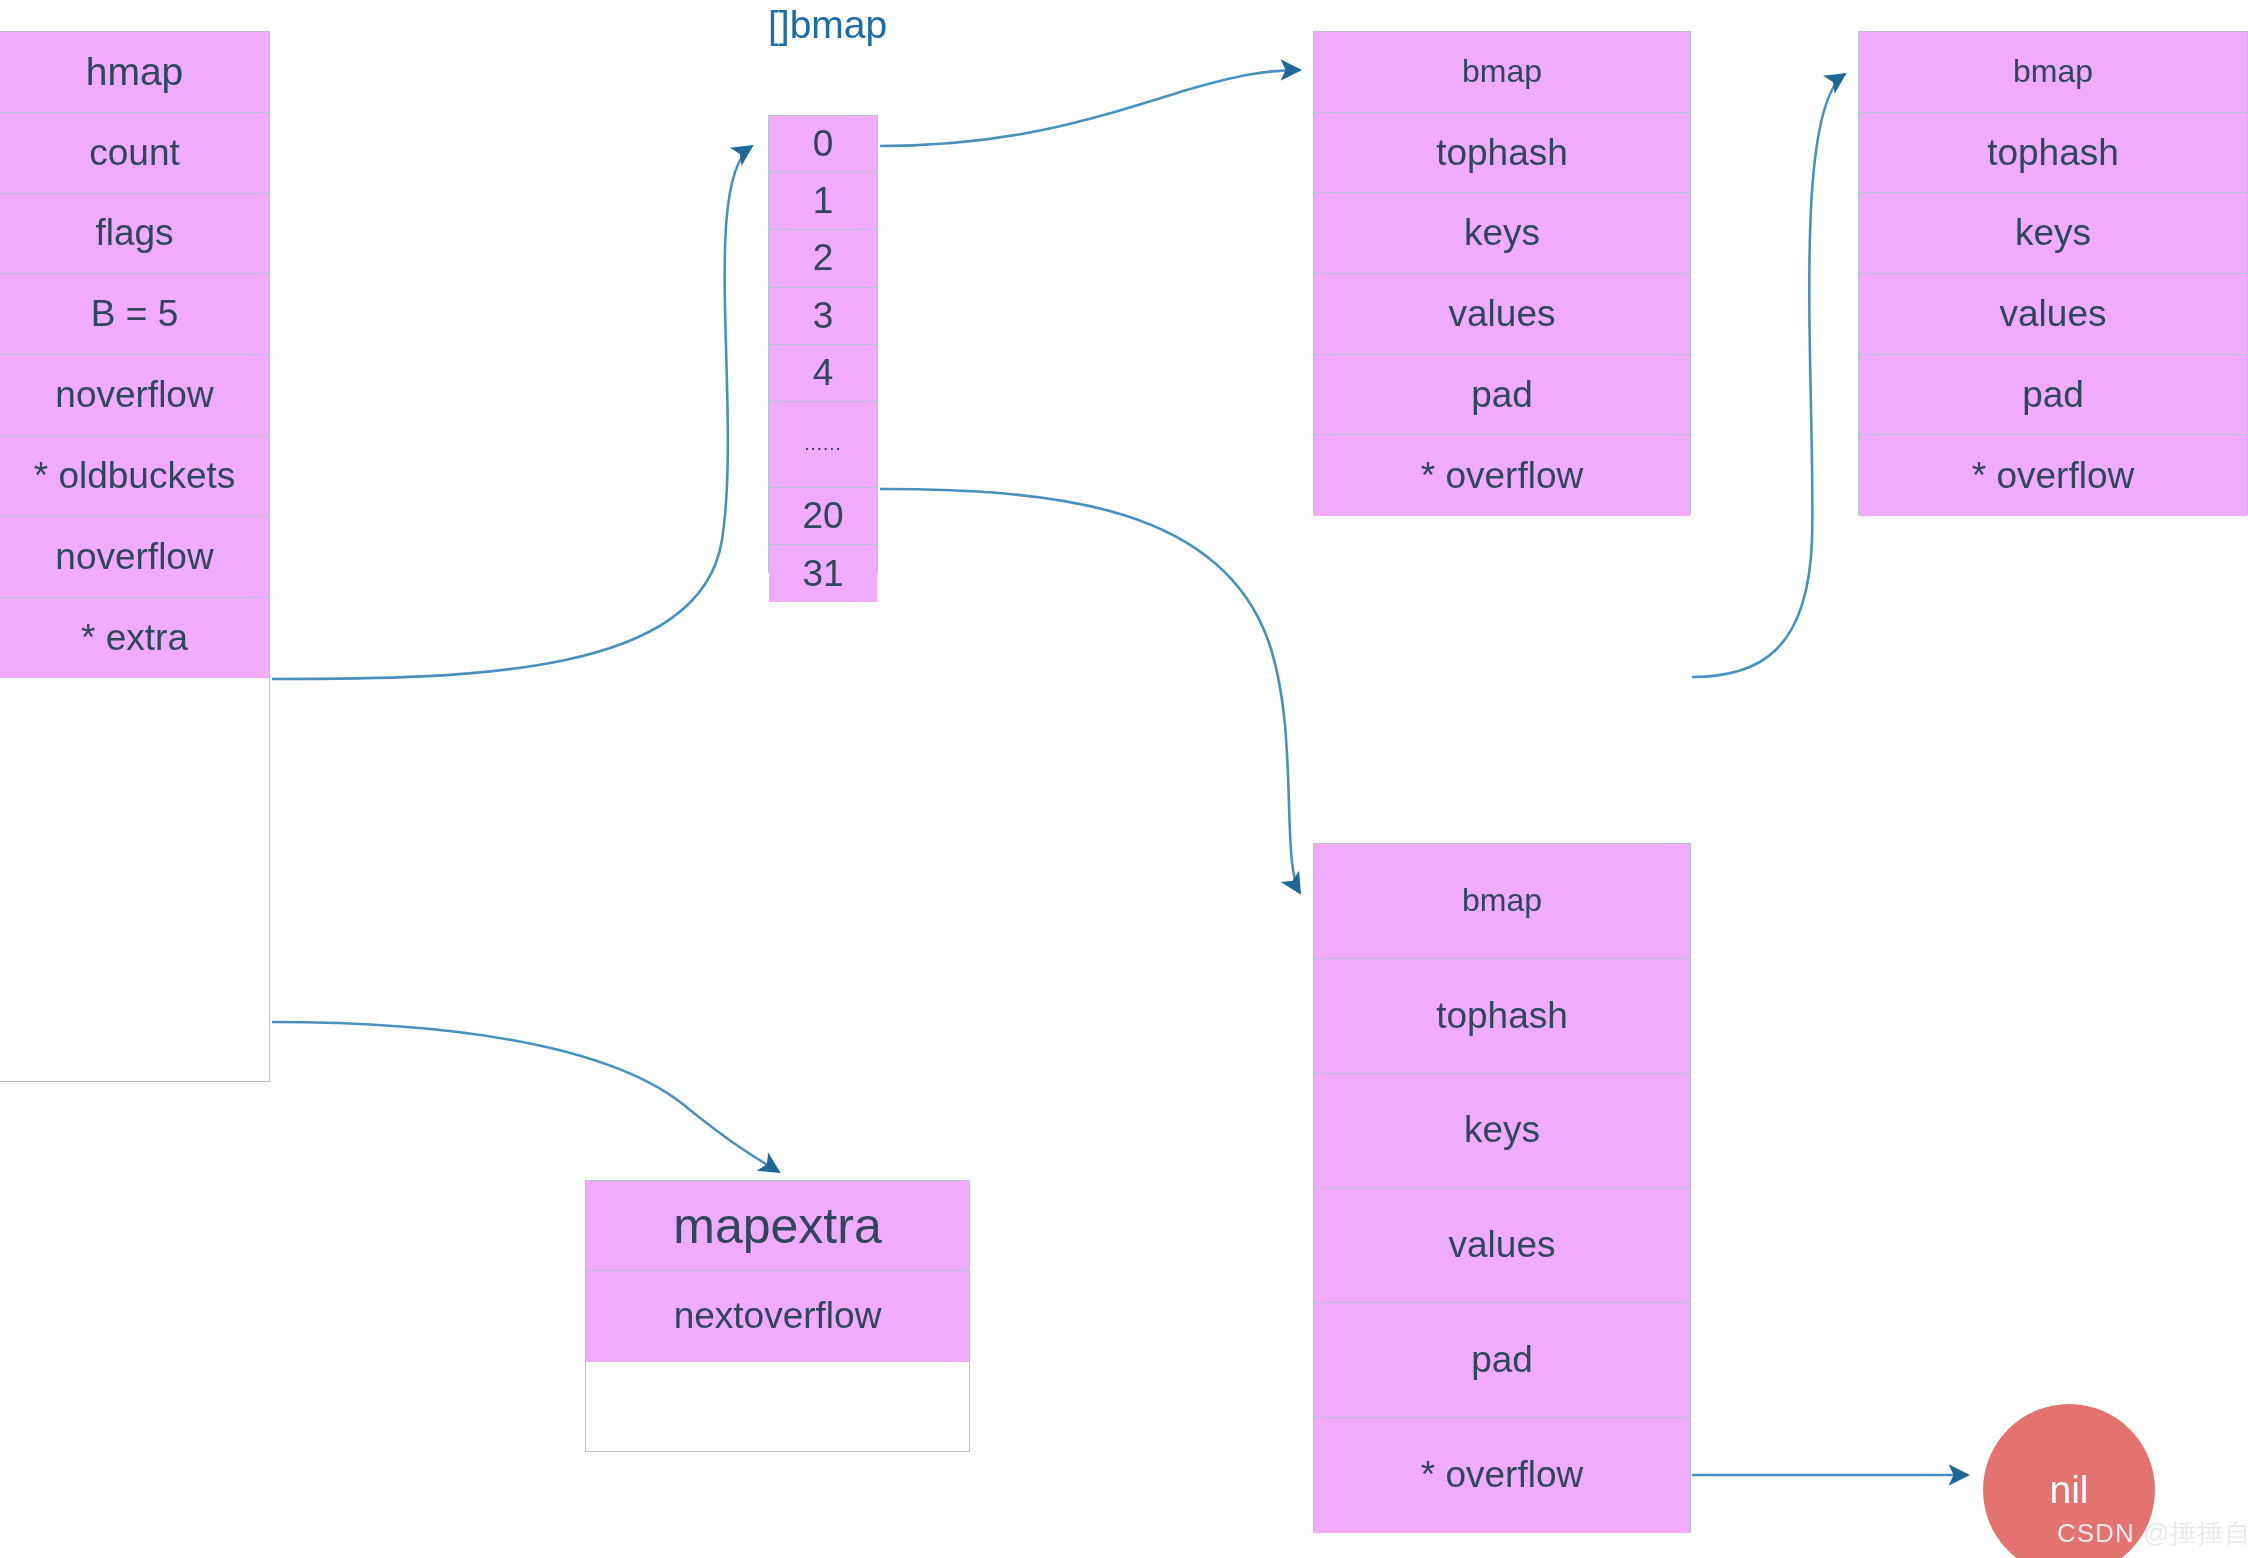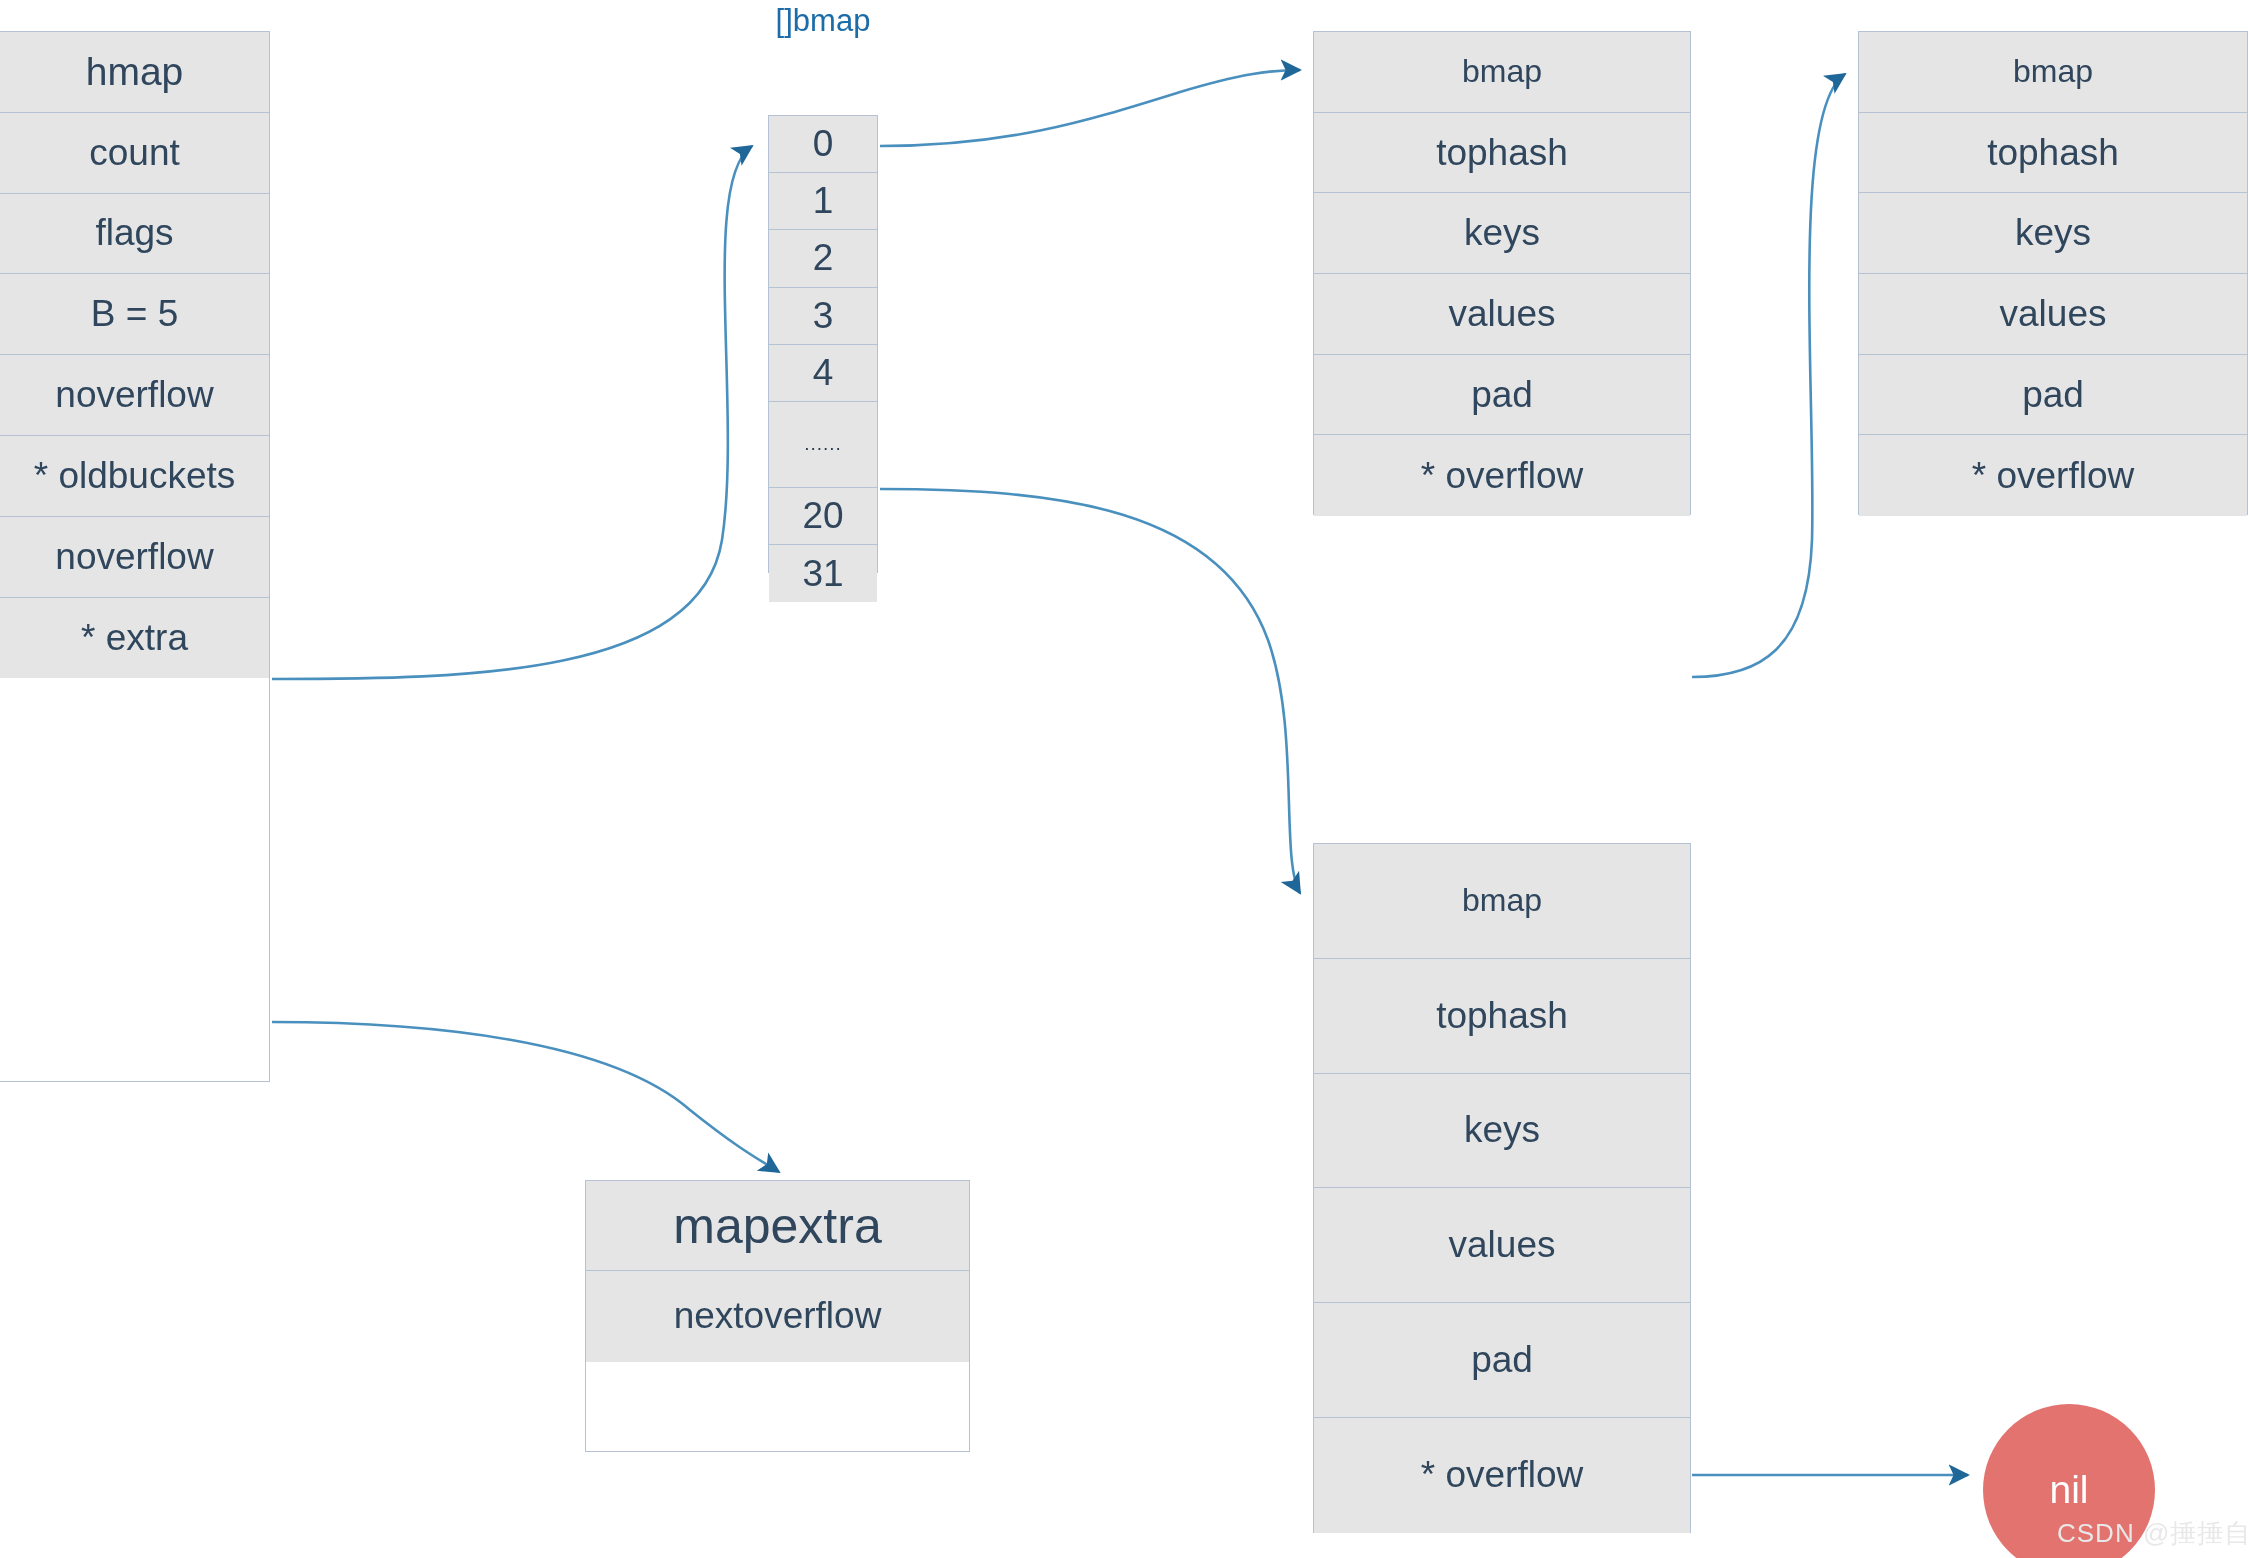--- a/index.html
+++ b/index.html
@@ -26,21 +26,21 @@
     border: 1px solid #b4c2d4;
     background: #ffffff;
   }
   .struct .cell {
     box-sizing: border-box;
     display: flex;
     align-items: center;
     justify-content: center;
     color: #30465c;
     border-bottom: 1px solid #b4c2d4;
-    background: #e5e5e5;
+    background: #f0abfc;
     text-align: center;
     white-space: nowrap;
   }
   .struct .cell:last-child {
     border-bottom: none;
   }
   .struct .cell.head {
     font-weight: normal;
   }
   .head-hmap     { background: #ffaf00; }
@@ -60,22 +60,22 @@
   #bmap-array {
     left: 768px; top: 115px;
     width: 110px; height: 458px;
   }
   #bmap-array .cell { height: 57.2px; font-size: 37px; }
   #bmap-array .cell.ellipsis { height: 86px; font-size: 19px; letter-spacing: 1px; color: #2b3a4a; }
   #bmap-array-title {
     position: absolute;
     left: 768px; top: 3px;
     width: 110px;
-    text-align: center;
-    font-size: 31px;
+    text-align: right;
+    font-size: 39px;
     color: #1c6ca8;
     white-space: nowrap;
   }
 
   
   .bmap { width: 378px; }
   .bmap .cell { height: 80.7px; font-size: 37px; }
   .bmap .cell.head { font-size: 32px; }
   #bmap-1 { left: 1313px; top: 31px;  height: 484px; }
   #bmap-2 { left: 1858px; top: 31px;  height: 484px; width: 390px; }

